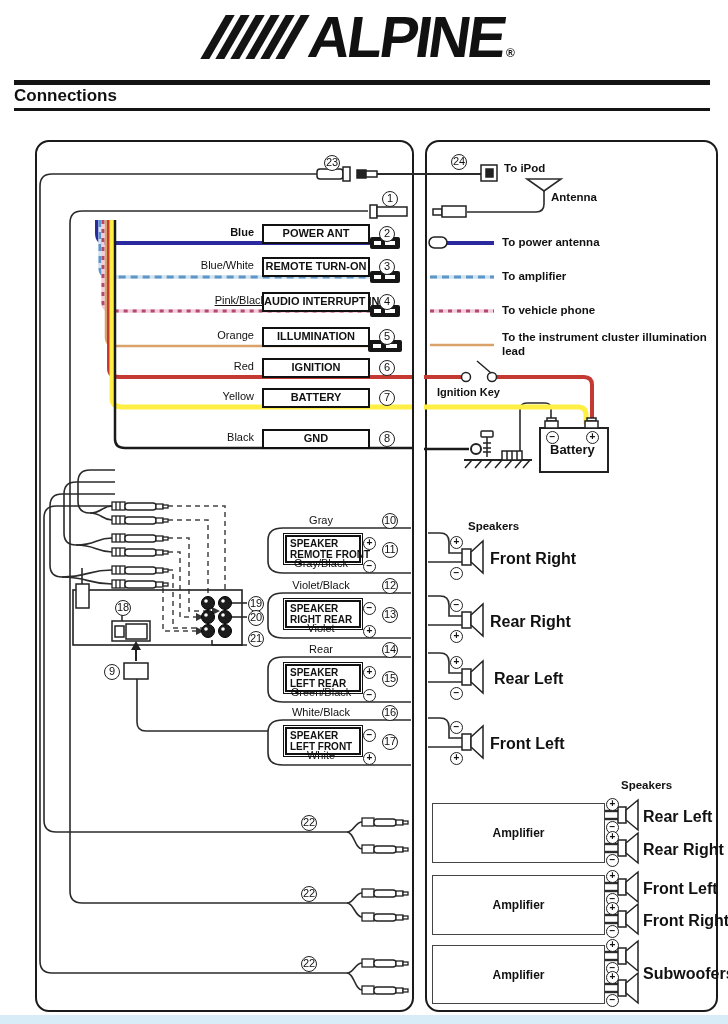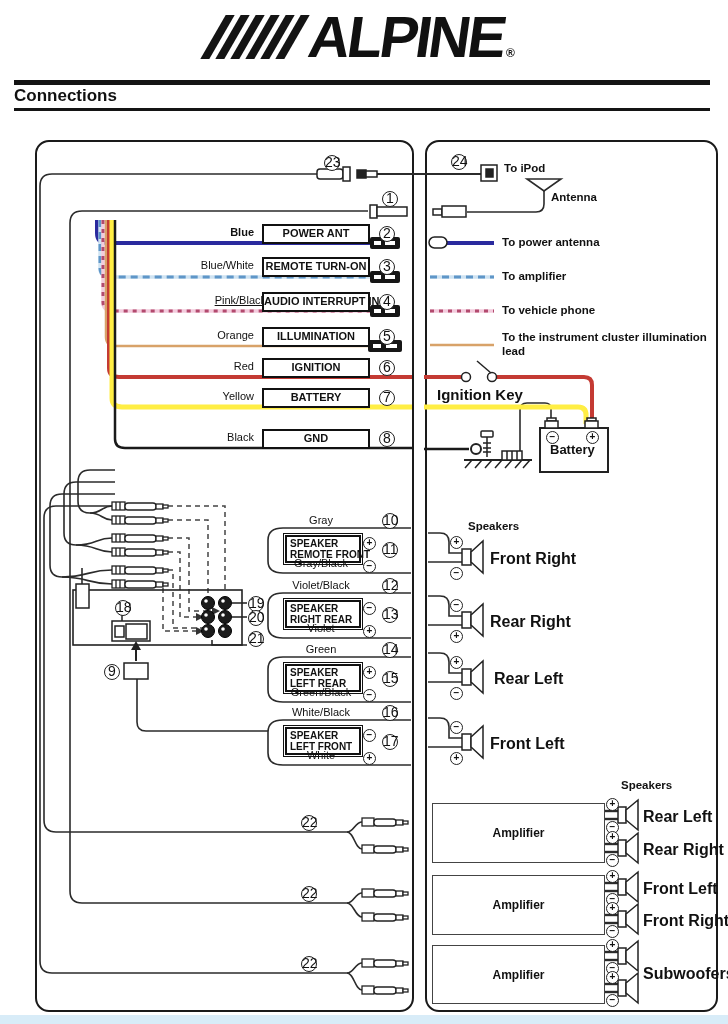--- a/index.html
+++ b/index.html
@@ -10,21 +10,21 @@
   #logo{left:0;top:4px;width:728px;height:66px;display:flex;align-items:center;justify-content:center;}
   .sl{width:9px;height:44px;background:#141414;transform:skewX(-30deg);margin-right:6px;}
   #brand{font-size:58px;font-weight:800;letter-spacing:-3px;transform:skewX(-8deg);margin-left:6px;line-height:1;}
   #reg{font-size:12px;font-weight:700;align-self:flex-end;margin:0 0 10px 2px;}
   .bar{left:14px;width:696px;background:#141414;}
   #title{left:14px;top:86px;font-size:17px;font-weight:700;}
   
   .panel{border:2px solid #1a1a1a;border-radius:14px;background:transparent;}
   
   .c{width:14px;height:14px;border:1px solid #222;border-radius:50%;background:#fff;
-     font-size:14px;line-height:13px;text-align:center;font-weight:400;z-index:5;}
+     font-size:11px;line-height:13px;text-align:center;font-weight:400;z-index:5;}
   
   .sign{width:11px;height:11px;border:1px solid #222;border-radius:50%;background:#fff;
         font-size:10px;line-height:10px;text-align:center;font-weight:700;z-index:5;}
   
   .cname{font-size:11px;text-align:right;}
   .wbox{width:104px;height:16px;border:2px solid #111;background:#fff;text-align:center;
         font-size:11px;font-weight:700;line-height:15px;white-space:nowrap;}
   
   .sbox{width:76px;border:1px solid #111;background:#fff;padding:1px;}
   .sboxin{border:2px solid #111;font-size:10px;font-weight:700;line-height:11px;padding:1px 0 1px 3px;white-space:nowrap;}
@@ -420,21 +420,21 @@
   <span class="abs sign" style="left:363px;top:560px;">−</span>
 
   <div class="abs ctext" style="left:256px;top:579px;width:130px;">Violet/Black</div>
   <div class="abs sbox" style="left:283px;top:598px;">
       <div class="sboxin"><span>SPEAKER</span><br><span>RIGHT REAR</span></div>
     </div>
   <span class="abs sign" style="left:363px;top:602px;">−</span>
   <div class="abs ctext" style="left:256px;top:622px;width:130px;">Violet</div>
   <span class="abs sign" style="left:363px;top:625px;">+</span>
 
-  <div class="abs ctext" style="left:256px;top:643px;width:130px;">Green</div>
+  <div class="abs ctext" style="left:256px;top:643px;width:130px;">Rear</div>
   <div class="abs sbox" style="left:283px;top:662px;">
       <div class="sboxin"><span>SPEAKER</span><br><span>LEFT REAR</span></div>
     </div>
   <span class="abs sign" style="left:363px;top:666px;">+</span>
   <div class="abs ctext" style="left:256px;top:686px;width:130px;">Green/Black</div>
   <span class="abs sign" style="left:363px;top:689px;">−</span>
 
   <div class="abs ctext" style="left:256px;top:706px;width:130px;">White/Black</div>
   <div class="abs sbox" style="left:283px;top:725px;">
       <div class="sboxin"><span>SPEAKER</span><br><span>LEFT FRONT</span></div>
@@ -443,21 +443,21 @@
   <div class="abs ctext" style="left:256px;top:749px;width:130px;">White</div>
   <span class="abs sign" style="left:363px;top:752px;">+</span>
 
   <div class="abs legend" style="left:504px;top:162px;">To iPod</div>
   <div class="abs legend" style="left:551px;top:191px;">Antenna</div>
   <div class="abs legend" style="left:502px;top:236px;">To power antenna</div>
   <div class="abs legend" style="left:502px;top:270px;">To amplifier</div>
   <div class="abs legend" style="left:502px;top:304px;">To vehicle phone</div>
   <div class="abs legend" style="left:502px;top:331px;">To the instrument cluster illumination</div>
   <div class="abs legend" style="left:502px;top:345px;">lead</div>
-  <div class="abs legend" style="left:437px;top:386px;font-size:15px;">Ignition Key</div>
+  <div class="abs legend" style="left:437px;top:386px;font-size:11px;">Ignition Key</div>
   <div class="abs legend" style="left:550px;top:442px;font-size:13px;">Battery</div>
   <span class="abs sign" style="left:546px;top:431px;">−</span>
   <span class="abs sign" style="left:586px;top:431px;">+</span>
 
   <div class="abs legend" style="left:468px;top:520px;">Speakers</div>
   <span class="abs sign" style="left:450px;top:536px;">+</span>
   <span class="abs sign" style="left:450px;top:567px;">−</span>
   <div class="abs spklbl" style="left:490px;top:550px;">Front Right</div>
   <span class="abs sign" style="left:450px;top:599px;">−</span>
   <span class="abs sign" style="left:450px;top:630px;">+</span>

